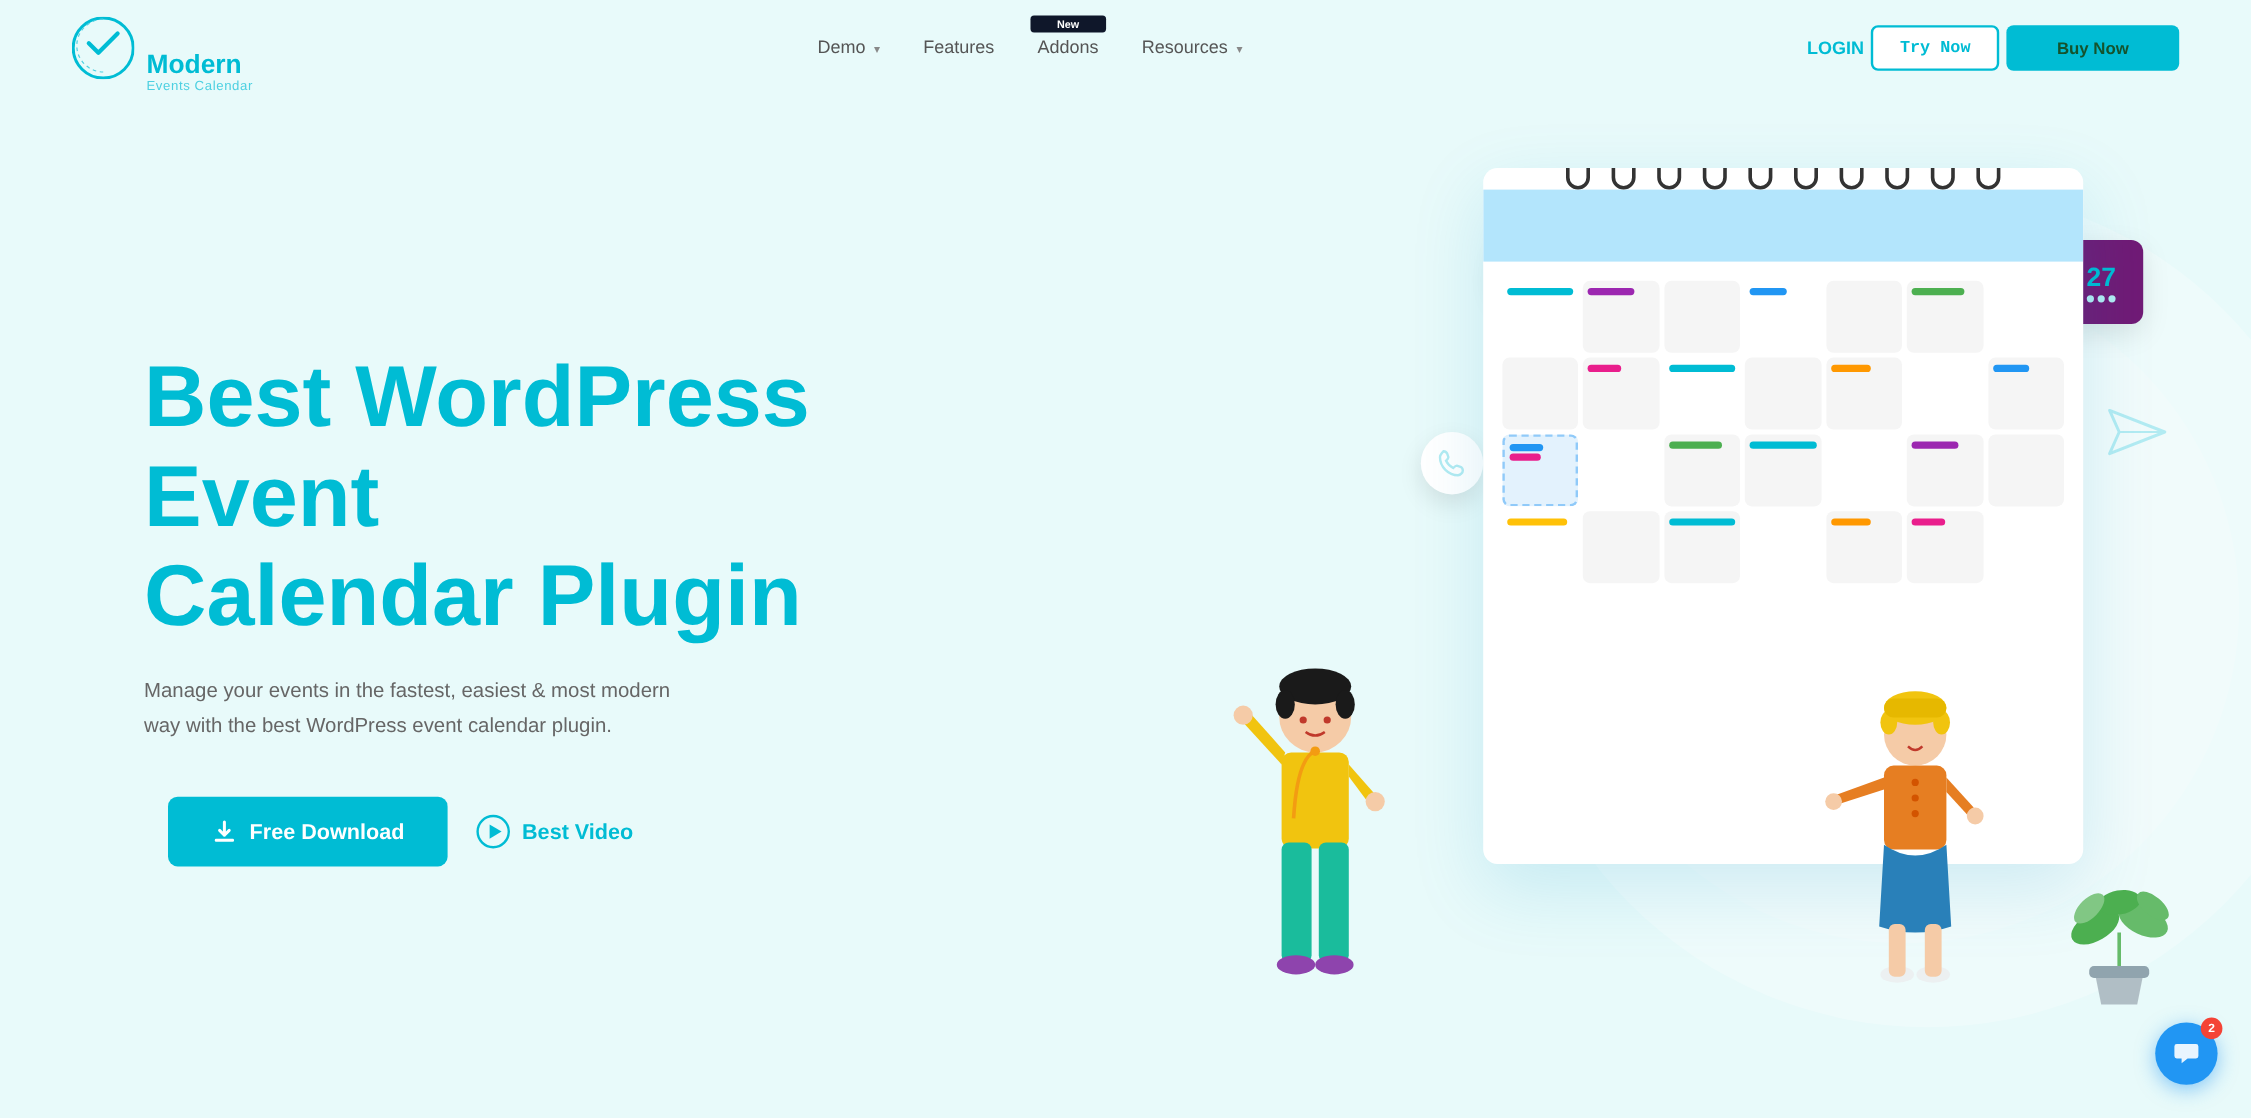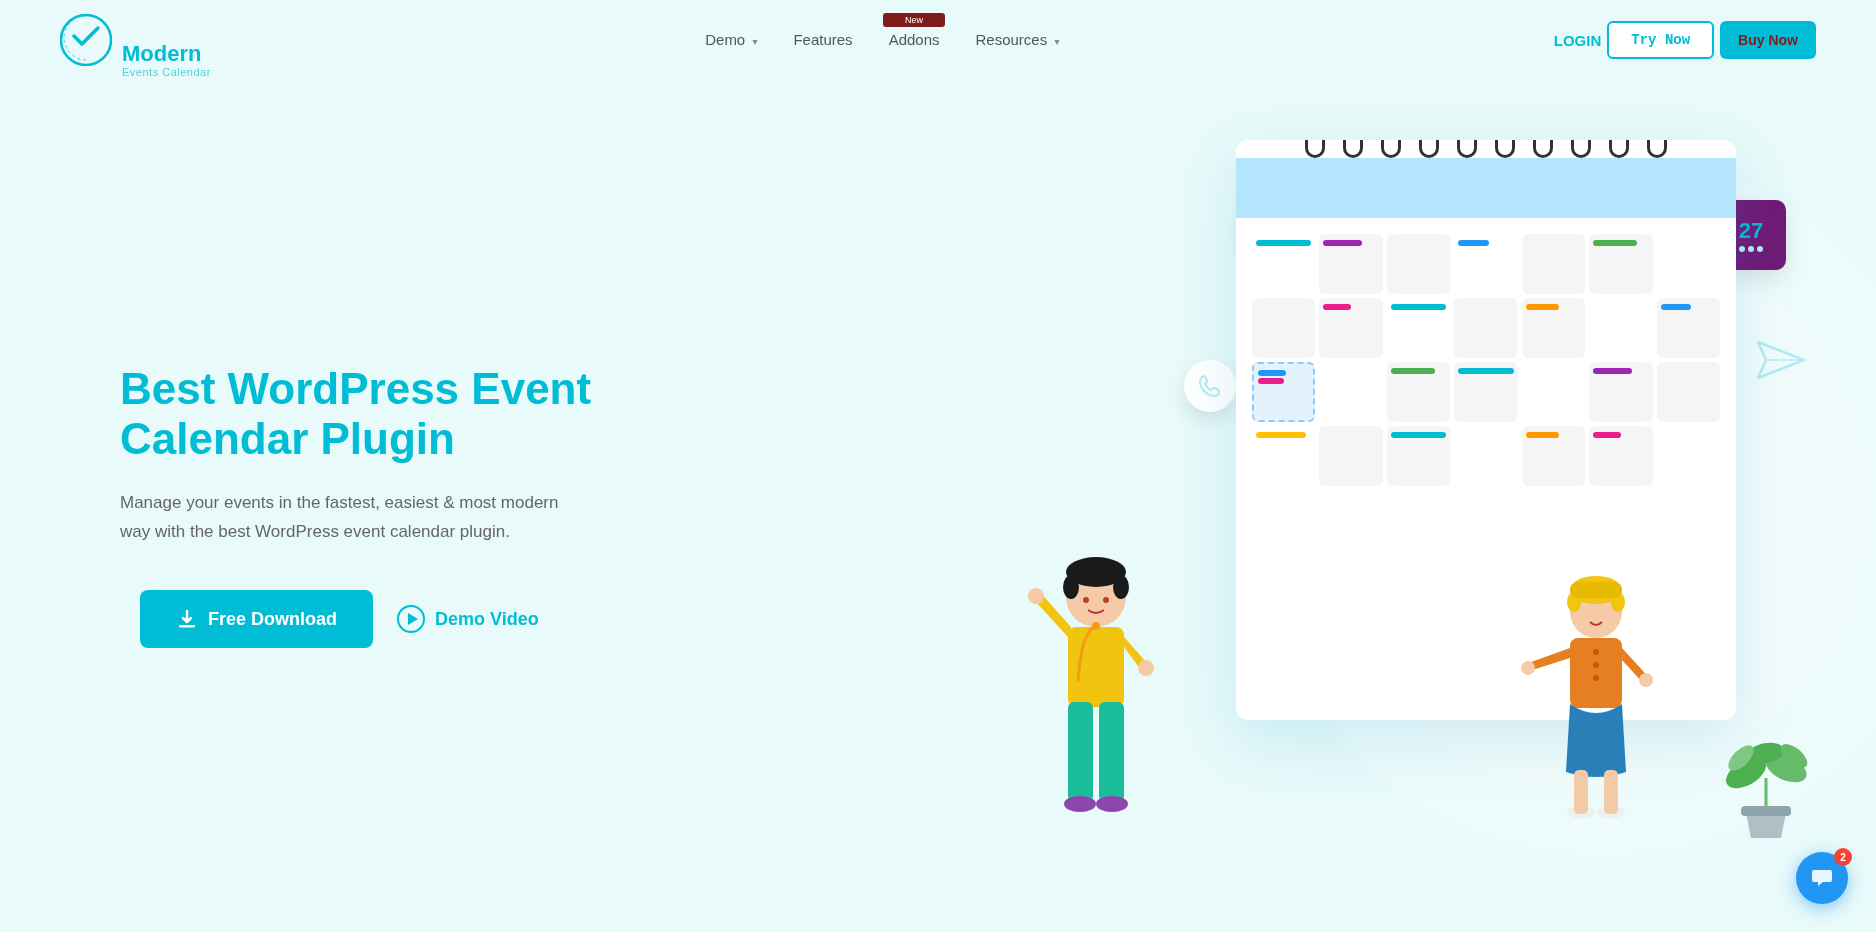--- a/index.html
+++ b/index.html
@@ -60,24 +60,24 @@
     }
     .nav-badge {
       position: relative;
       display: inline-block;
     }
     .badge-new {
       position: absolute;
       top: -18px;
       left: 50%;
       transform: translateX(-50%);
-      background: #7f1d1d;
+      background: #0f172a;
       color: white;
       font-size: 9px;
-      font-weight: 400;
+      font-weight: 700;
       padding: 2px 22px;
       border-radius: 3px;
     }
     .nav-right {
       display: flex;
       align-items: center;
       gap: 6px;
     }
     .btn-login {
       background: none;
@@ -94,24 +94,24 @@
       font-size: 14px;
       font-weight: 600;
       padding: 9px 22px;
       border-radius: 6px;
       cursor: pointer;
       font-family: Liberation Mono, monospace;
     }
     .btn-buy {
       background: #00bcd4;
       border: none;
-      color: #7f1d1d;
+      color: #14532d;
       font-size: 14px;
       font-weight: 700;
-      padding: 11px 18px;
+      padding: 11px 42px;
       border-radius: 6px;
       cursor: pointer;
     }
     .chevron {
       font-size: 10px;
       margin-left: 3px;
       color: #888;
     }
 
     
@@ -123,21 +123,21 @@
       min-height: 852px;
       position: relative;
       overflow: hidden;
     }
     .hero-content {
       max-width: 560px;
       z-index: 2;
       position: relative;
     }
     .hero-title {
-      font-size: 44px;
+      font-size: 72px;
       font-weight: 800;
       color: #00bcd4;
       line-height: 1.15;
       margin-bottom: 24px;
     }
     .hero-desc {
       font-size: 17px;
       color: #666;
       line-height: 1.7;
       margin-bottom: 44px;
@@ -520,21 +520,21 @@
     <div class="hero-buttons">
       <button class="btn-free-download">
         <svg width="22" height="22" viewBox="0 0 22 22">
           <rect x="3" y="17" width="16" height="2.5" rx="1" fill="white"></rect>
           <path d="M11 3 L11 14 M7 10 L11 14 L15 10" stroke="white" stroke-width="2.5" stroke-linecap="round" stroke-linejoin="round" fill="none"></path>
         </svg>
         <span>Free Download</span>
       </button>
       <button class="btn-watch-video">
         <div class="play-icon"></div>
-        <span>Demo Video</span>
+        <span>Best Video</span>
       </button>
     </div>
   </div>
 
   <div class="hero-illustration">
 
     <div class="float-clock">
       <div class="clock-face">
         <div class="clock-hand-h"></div>
         <div class="clock-hand-m"></div>

